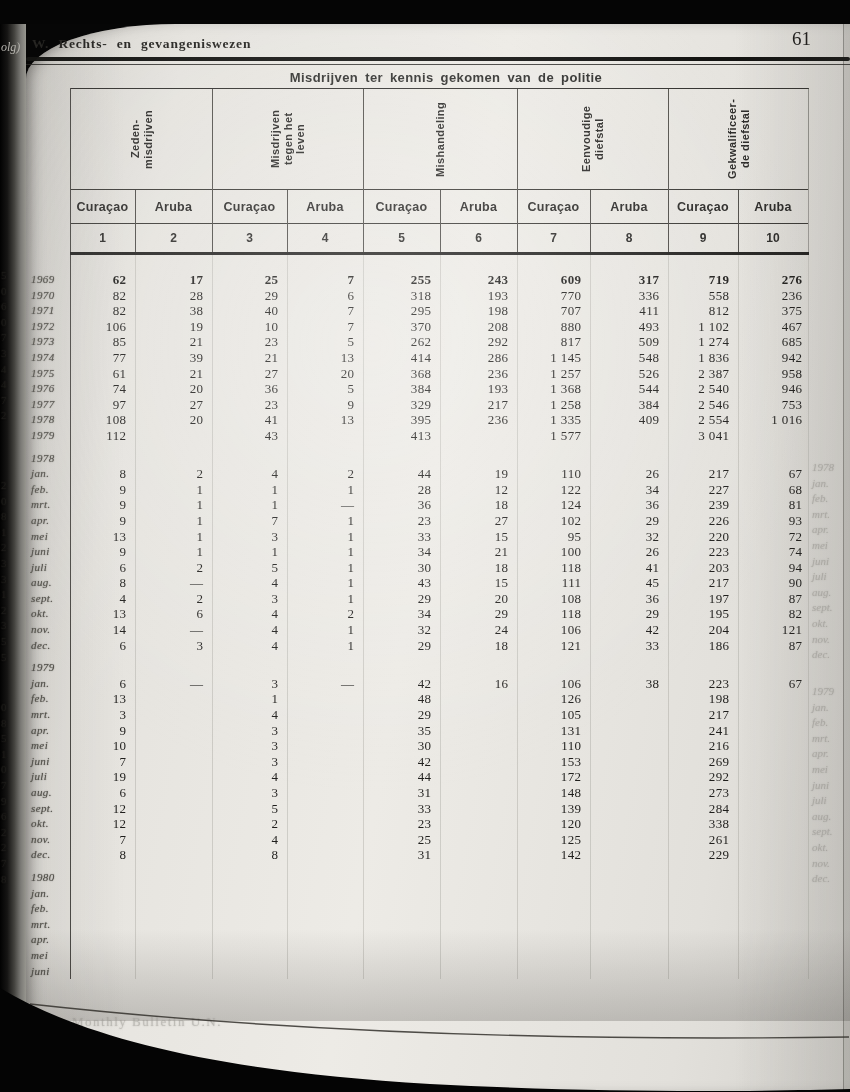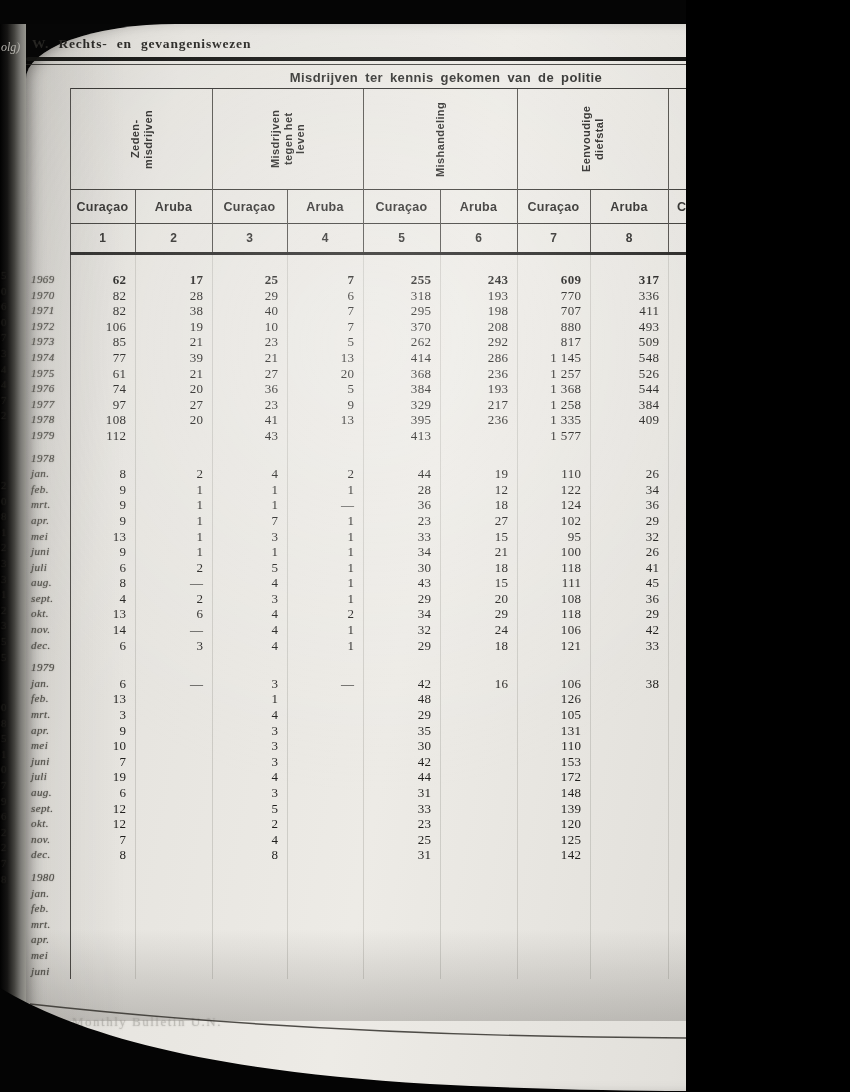--- a/index.html
+++ b/index.html
@@ -1,16 +1,16 @@
 <!DOCTYPE html>
 <html><head>
 <meta charset="utf-8">
 <style>
   html,body{margin:0;padding:0;background:#000;}
-  .scan{position:relative;width:686px;height:1092px;background:#060606;overflow:hidden;
+  .scan{position:relative;width:850px;height:1092px;background:#060606;overflow:hidden;
         font-family:"Liberation Serif","DejaVu Serif",serif;}
   
   .gutter{position:absolute;left:0;top:0;width:26px;height:100%;z-index:3;
           background:linear-gradient(to right,#020202 0%,#161514 28%,#44433f 55%,#7b7a76 80%,#97968f 100%);}
   .gutter-olg{position:absolute;left:1px;top:40px;font-size:12px;color:#b5b3ad;font-style:italic;z-index:4;}
   .gutter-digits{position:absolute;left:1px;width:16px;font-size:11px;line-height:15.6px;
                  color:rgba(30,29,26,0.8);text-shadow:0 0 1.5px rgba(30,29,26,0.9);text-align:left;}
   
   .page{position:absolute;left:26px;top:24px;width:824px;height:1068px;z-index:1;
         background:linear-gradient(100deg,#d3d1cc 0%,#e5e3de 16%,#edebe6 48%,#e2e0db 82%,#d5d3ce 100%);

